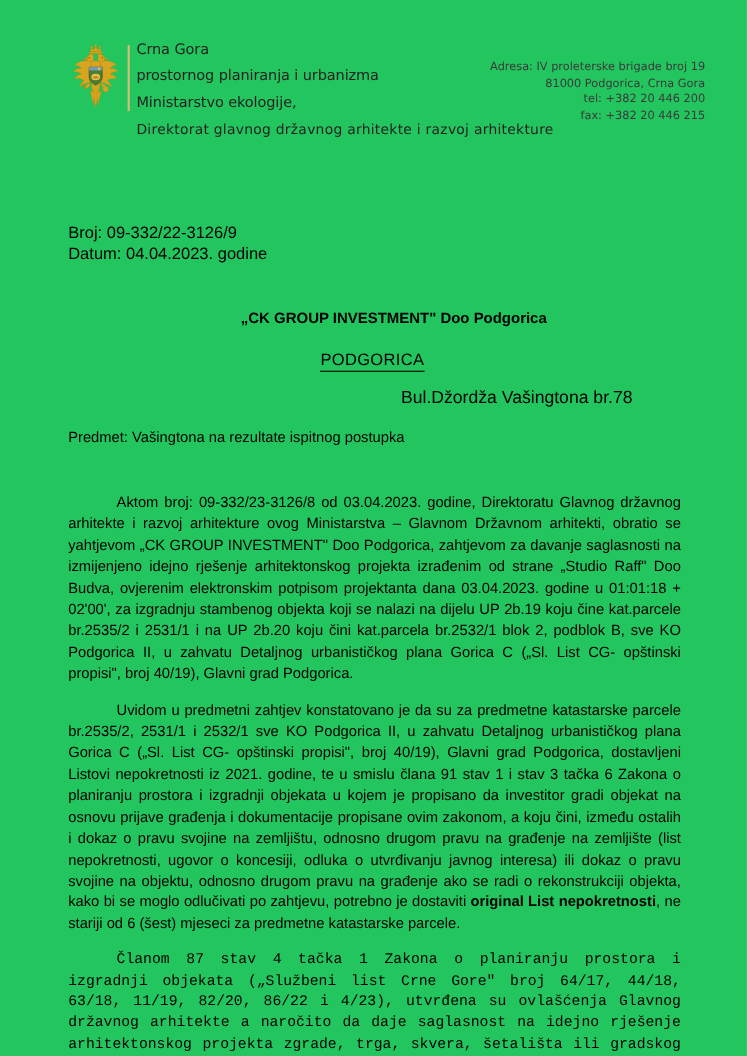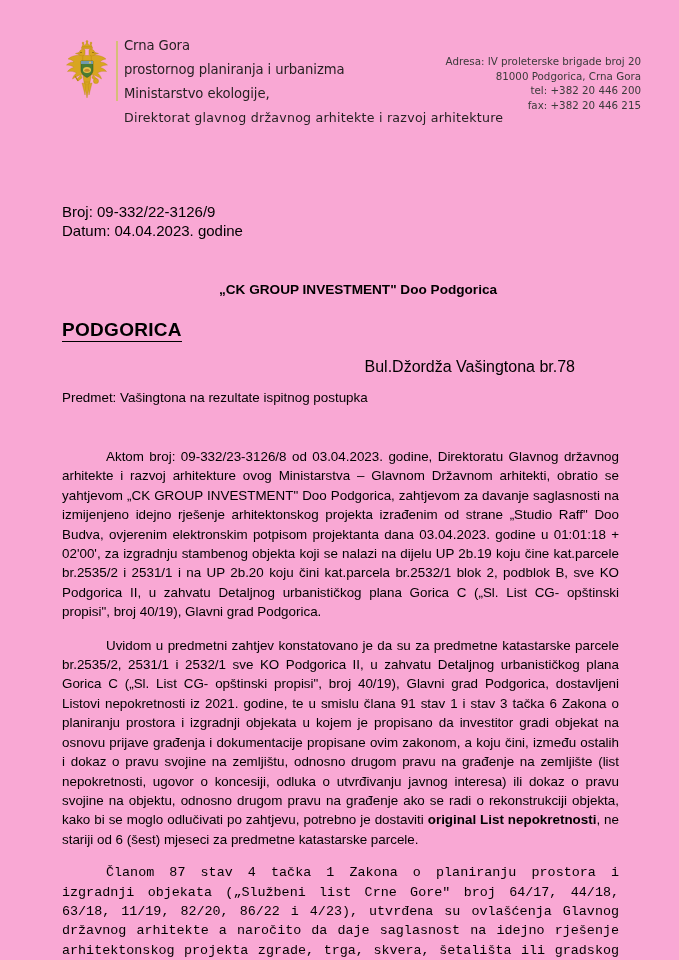--- a/index.html
+++ b/index.html
@@ -12,21 +12,21 @@
     height: 960px;
     position: relative;
     font-family: "Liberation Sans", sans-serif;
     color: #000000;
     overflow: hidden;
   }
 
   .page {
     position: absolute;
     inset: 0;
-    background: #f9a8d4;
+    background: #22c55e;
   }
 
   
   .letterhead {
     position: absolute;
     left: 0;
     top: 34px;
     width: 679px;
     height: 110px;
   }
@@ -99,23 +99,23 @@
   }
   .addressee-name {
     text-align: center;
     font-weight: bold;
     font-size: 13.6px;
     line-height: 18px;
     padding-left: 36px;
   }
   .addressee-city {
     margin-top: 20px;
-    text-align: left;
-    font-weight: bold;
-    font-size: 19px;
+    text-align: center;
+    font-weight: normal;
+    font-size: 15px;
     letter-spacing: 0.3px;
     padding-right: 3px;
   }
   .addressee-city span {
     border-bottom: 1.6px solid #000;
     padding-bottom: 1px;
   }
   .addressee-street {
     margin-top: 17px;
     text-align: right;
@@ -214,21 +214,21 @@
     <div class="lh-divider"></div>
 
     <div class="lh-text">
       <span class="ln">Crna Gora</span>
       <span class="ln">prostornog planiranja i urbanizma</span>
       <span class="ln">Ministarstvo ekologije,</span>
       <span class="ln wide">Direktorat  glavnog  državnog  arhitekte i razvoj arhitekture</span>
     </div>
 
     <div class="lh-address">
-      <span class="ln">Adresa: IV proleterske brigade broj 20</span>
+      <span class="ln">Adresa: IV proleterske brigade broj 19</span>
       <span class="ln">81000 Podgorica, Crna Gora</span>
       <span class="ln">tel: +382 20 446 200</span>
       <span class="ln">fax: +382 20 446 215</span>
     </div>
   </div>
 
   <div class="refblock">
     <span class="ln">Broj: 09-332/22-3126/9</span>
     <span class="ln">Datum: 04.04.2023. godine</span>
   </div>

